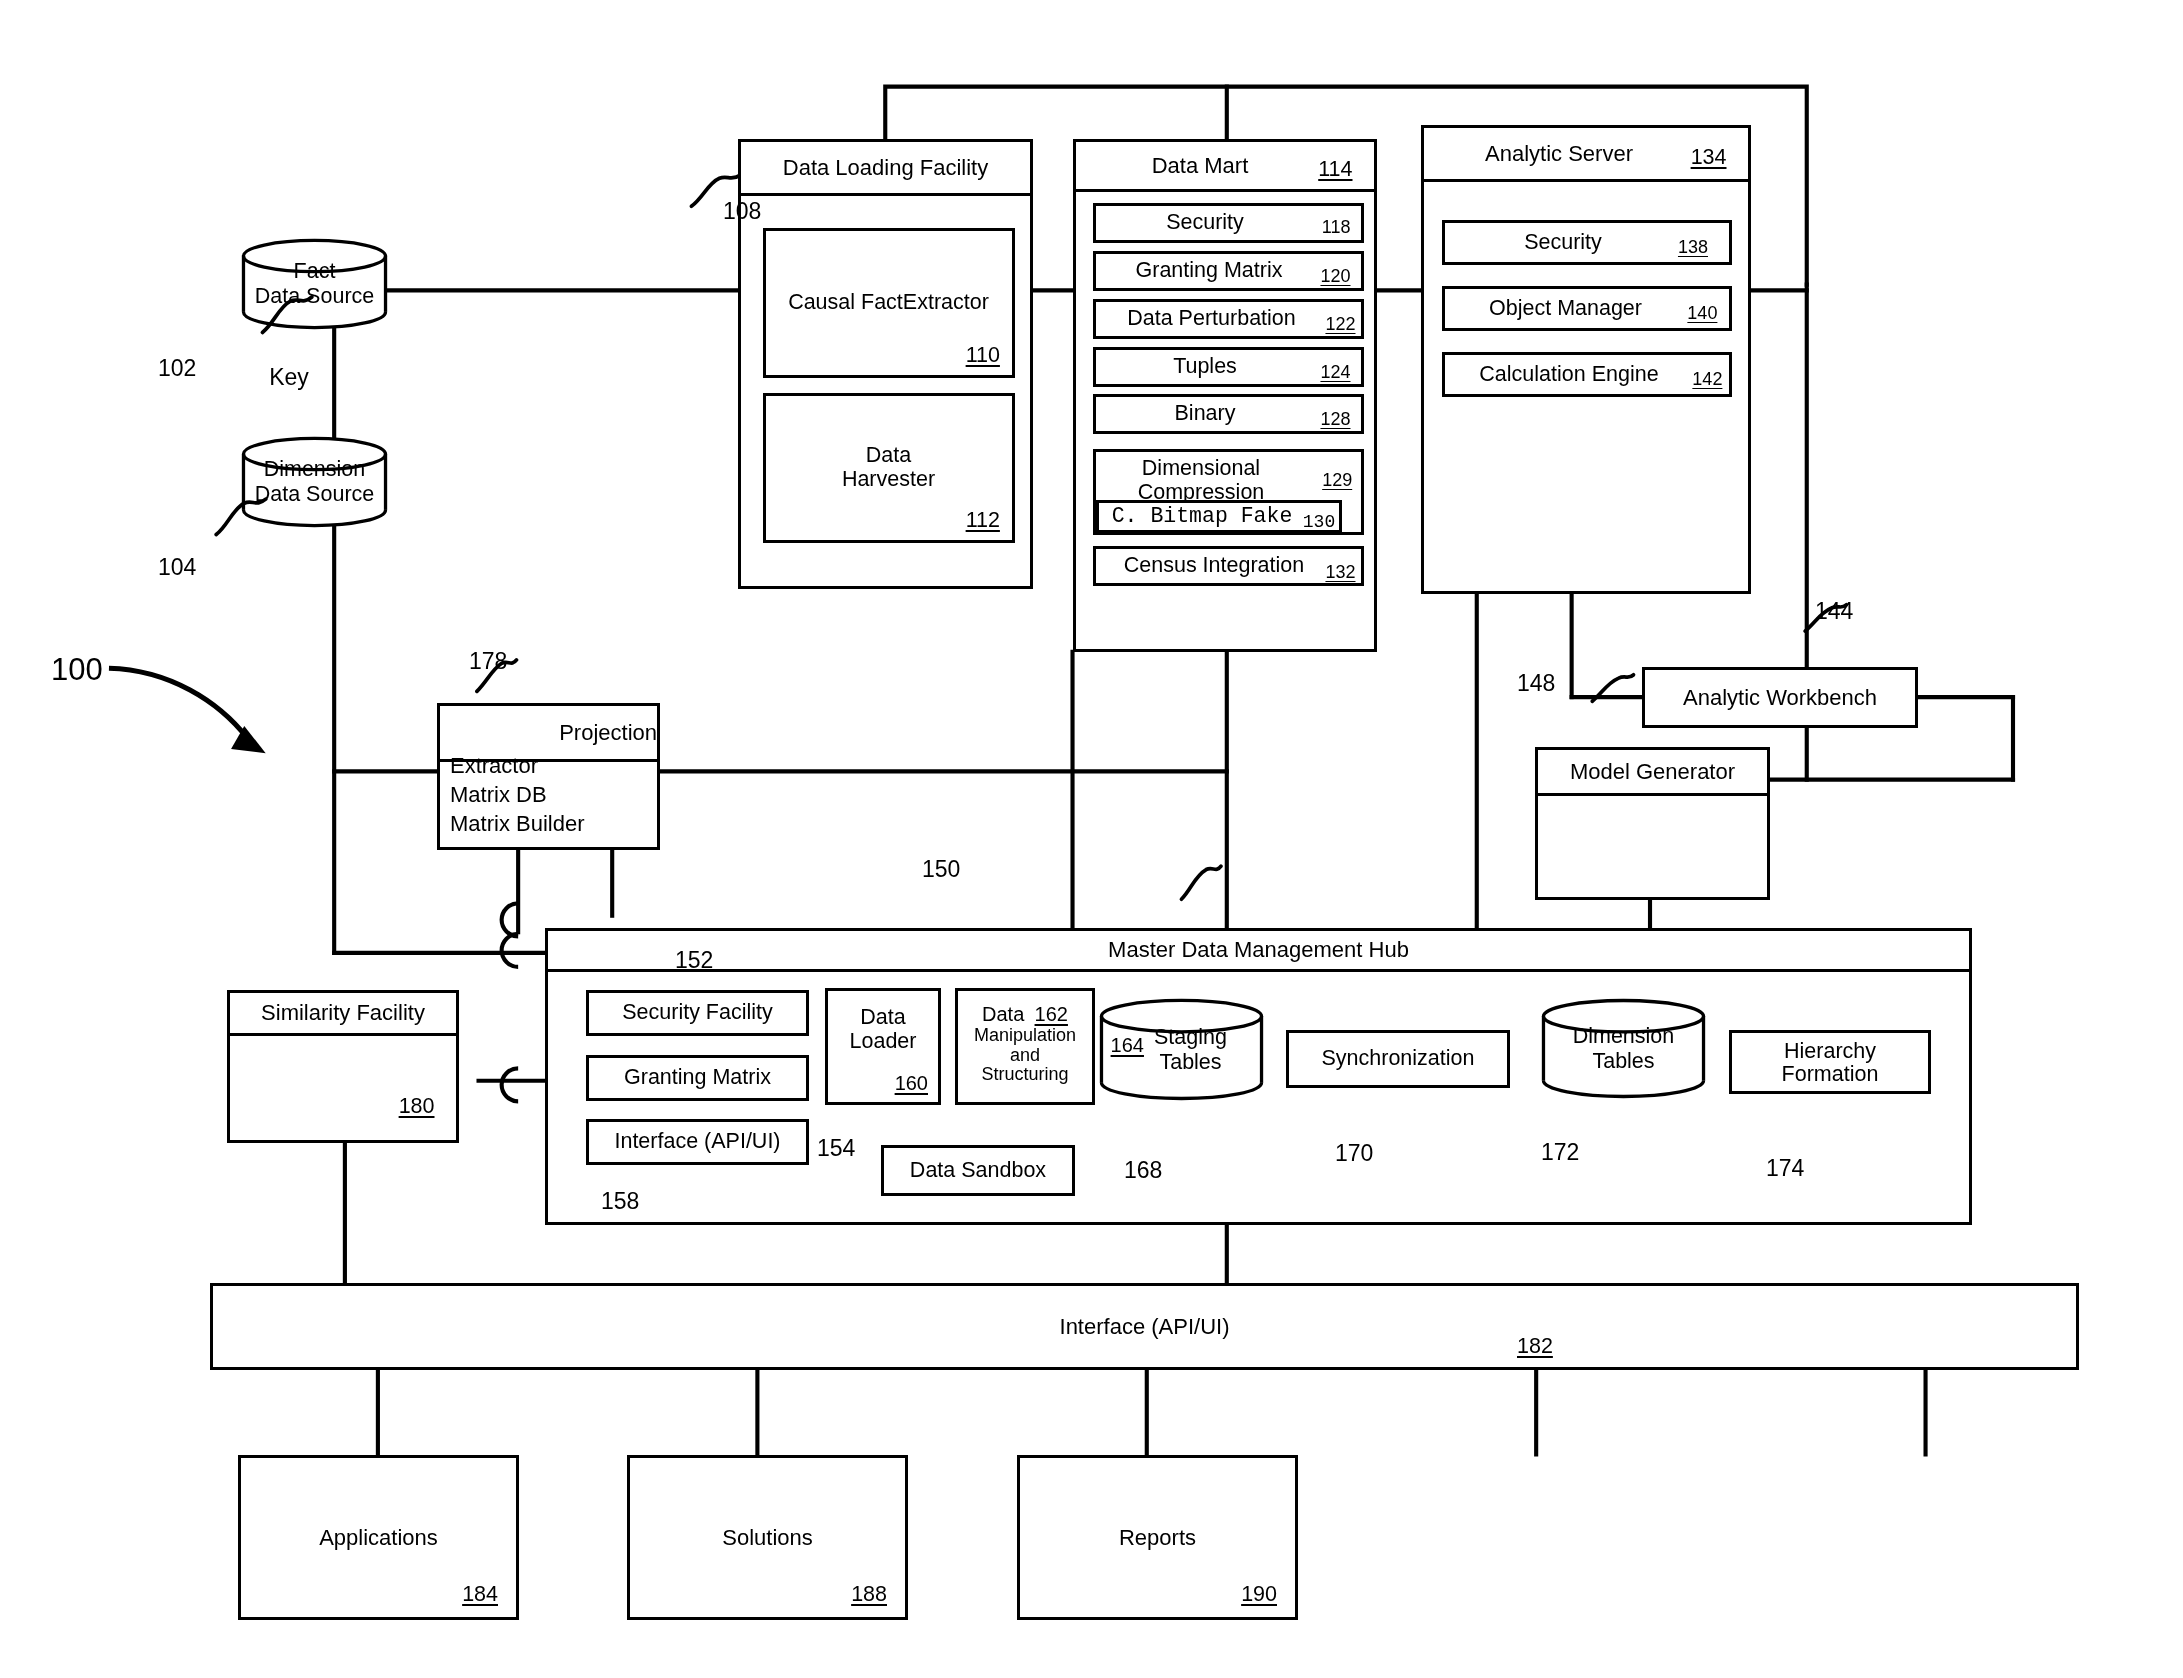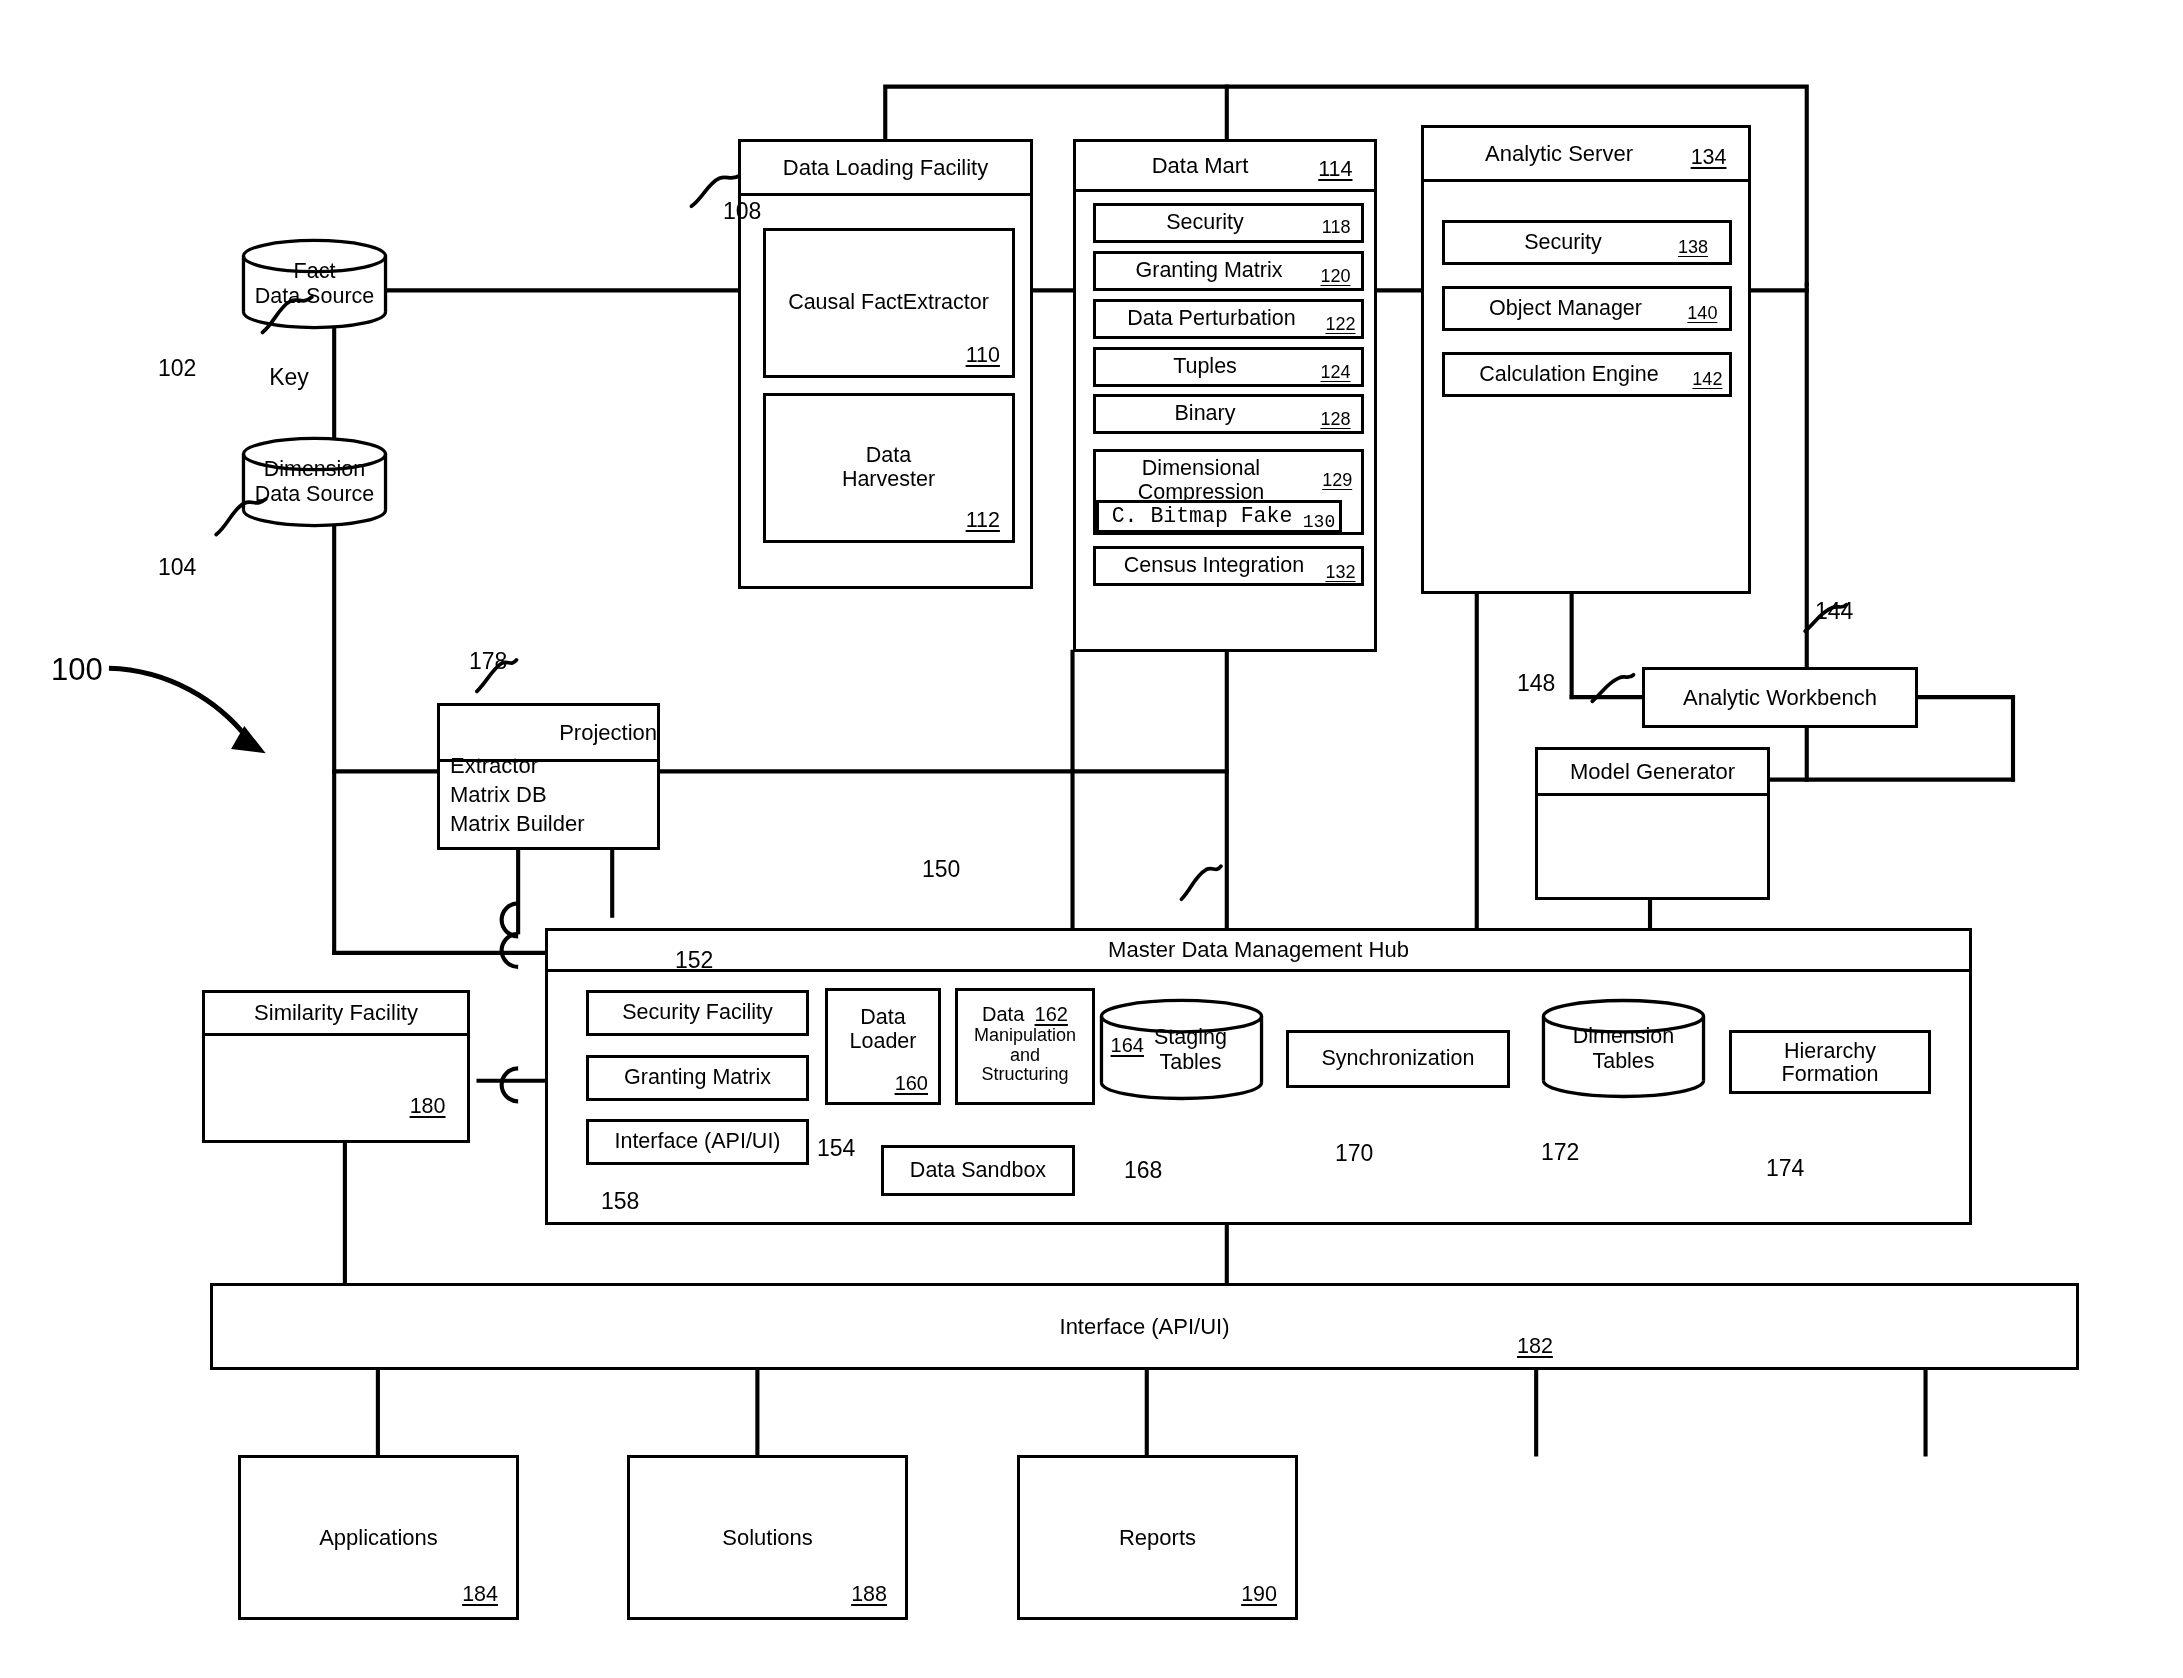--- a/index.html
+++ b/index.html
@@ -264,21 +264,21 @@
       <span class="ttl">Projection</span>
     </div>
     <div class="leftlist" style="position:absolute;left:0;top:45px;">
       <div>Extractor</div>
       <div>Matrix DB</div>
       <div>Matrix Builder</div>
     </div>
   </div>
   <div class="reftag" style="left:469px;top:648px;">178</div>
 
-  <div class="box" style="left:202px;top:990px;width:268px;height:153px;">
+  <div class="box" style="left:227px;top:990px;width:232px;height:153px;">
     <div class="hdr" style="height:43px;">
       <span class="ttl">Similarity Facility</span>
     </div>
     <span class="refin" style="right:21.5px;bottom:21.5px;">180</span>
   </div>
 
   <div class="box" style="left:545px;top:928px;width:1427px;height:297px;">
     <div class="hdr" style="height:41px;">
       <span class="ttl">Master Data Management Hub</span>
     </div>

